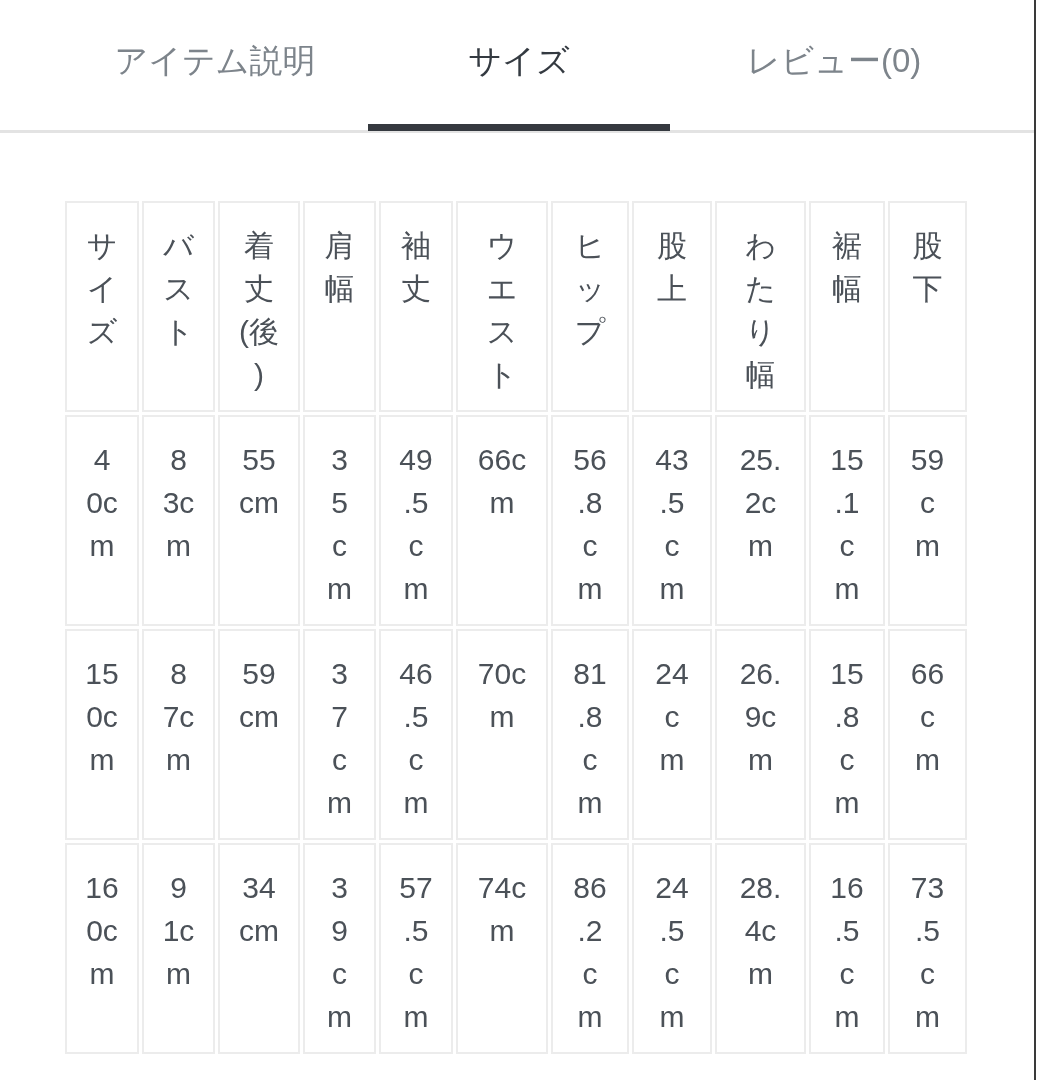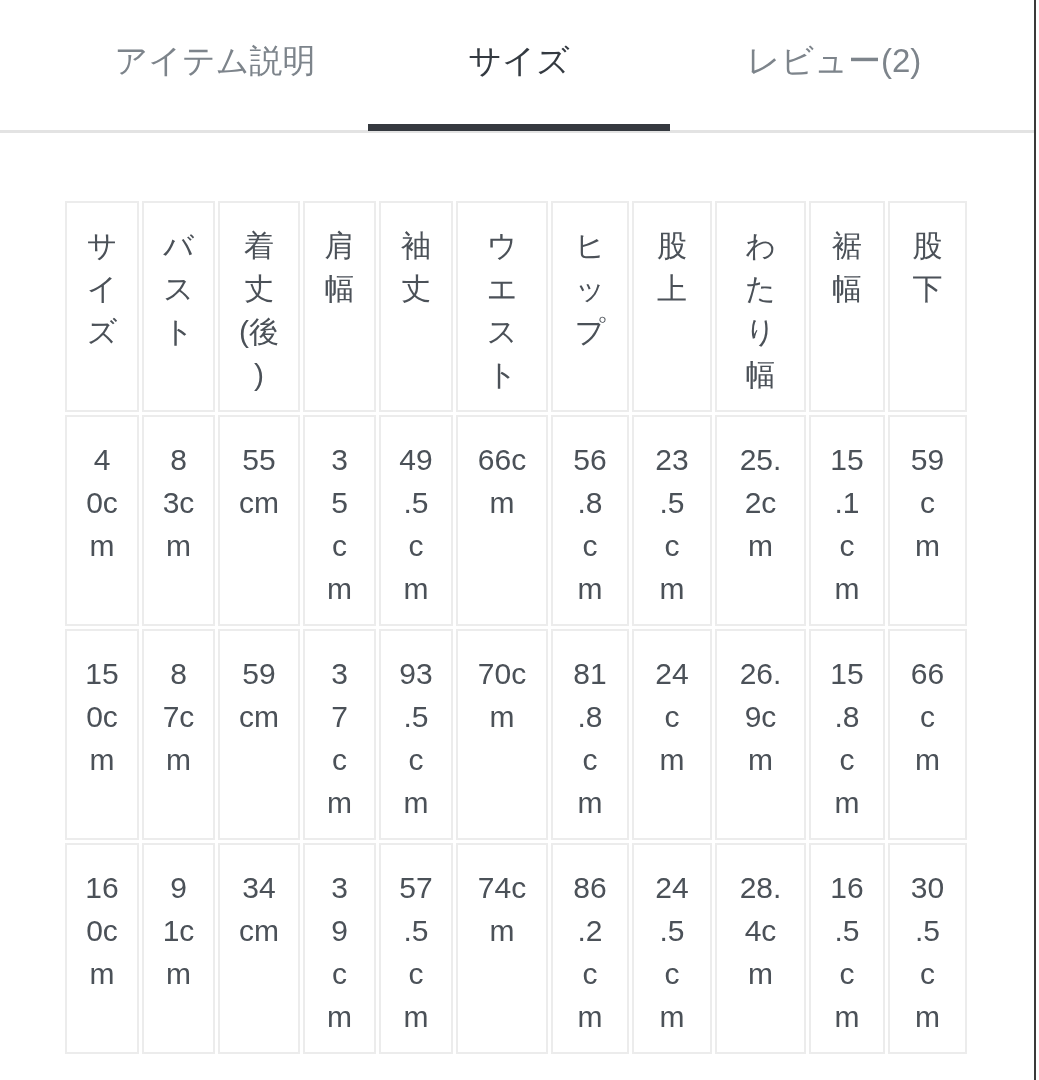--- a/index.html
+++ b/index.html
@@ -92,21 +92,21 @@
   }
 </style>
 </head>
 <body>
 
 <div class="page">
 
   <div class="tabbar">
     <div class="tab" style="left:215px;">アイテム説明</div>
     <div class="tab active" style="left:519px;">サイズ</div>
-    <div class="tab" style="left:834px;">レビュー(2)</div>
+    <div class="tab" style="left:834px;">レビュー(0)</div>
     <div class="tab-underline"></div>
     <div class="tabbar-divider"></div>
   </div>
 
   <div class="table-wrap">
     <table class="size-table">
       <colgroup id="size-cols">
           <col style="width: 74px;">
           <col style="width: 73px;">
           <col style="width: 82px;">
@@ -171,21 +171,21 @@
             <td>49
 .5
 c
 m</td>
             <td>66c
 m</td>
             <td>56
 .8
 c
 m</td>
-            <td>23
+            <td>43
 .5
 c
 m</td>
             <td>25.
 2c
 m</td>
             <td>15
 .1
 c
 m</td>
@@ -199,21 +199,21 @@
 m</td>
             <td>8
 7c
 m</td>
             <td>59
 cm</td>
             <td>3
 7
 c
 m</td>
-            <td>93
+            <td>46
 .5
 c
 m</td>
             <td>70c
 m</td>
             <td>81
 .8
 c
 m</td>
             <td>24
@@ -257,21 +257,21 @@
 .5
 c
 m</td>
             <td>28.
 4c
 m</td>
             <td>16
 .5
 c
 m</td>
-            <td>30
+            <td>73
 .5
 c
 m</td>
           </tr>
         </tbody>
     </table>
   </div>
 
   <div class="right-edge-line"></div>
 

